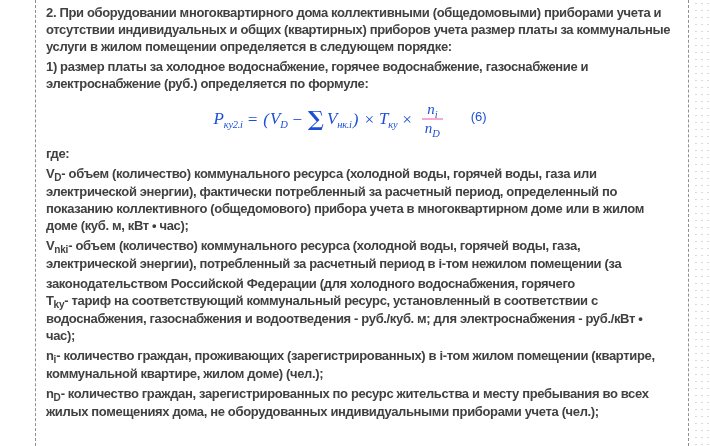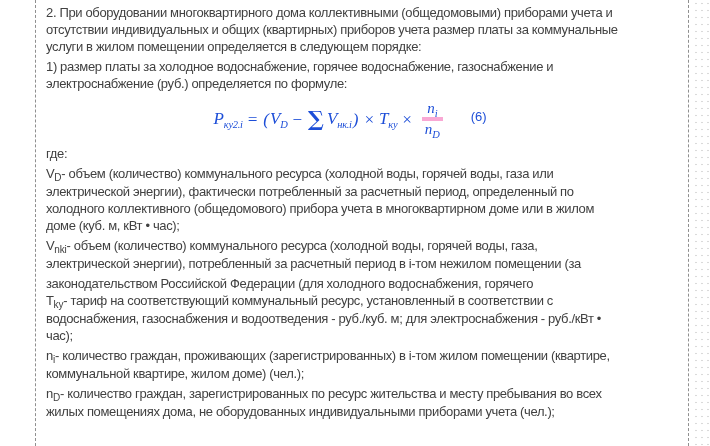--- a/index.html
+++ b/index.html
@@ -13,41 +13,41 @@
   .border-right{left:688px;border-left:1px dashed #8f8f8f;}
   .dot-strip{
     position:absolute;top:0;bottom:0;left:693px;width:17px;
     background-image:radial-gradient(#dadada 0.8px, transparent 1px);
     background-size:6px 7px;
   }
   .content{
     position:absolute;left:46px;top:4px;width:642px;color:#414141;
     font-size:13px;line-height:17px;letter-spacing:-0.35px;
   }
-  .para{margin:0 0 3px 0;}
+  .para{margin:0 0 3px 0;font-weight:bold;}
   .line{white-space:pre;}
   .sym{white-space:pre;}
   .ss{font-size:10px;position:relative;top:3px;letter-spacing:-0.2px;}
   
   .formula-row{
     display:flex;align-items:center;justify-content:center;
     height:48px;margin:2px 0 2px 0;padding-right:34px;
     font-family:"Liberation Serif",serif;font-style:italic;font-size:17px;
     color:#1d4ed8;letter-spacing:0;
   }
   .fsub{font-size:10.5px;position:relative;top:4px;letter-spacing:-0.3px;}
   .fop{margin:0 4px;}
   .fop-tight{margin:0 1px;}
   .sigma{
     font-style:normal;font-weight:bold;font-family:"DejaVu Serif",serif;
     font-size:21px;margin:0 3px 0 1px;position:relative;top:-1px;
   }
   .frac{display:inline-flex;flex-direction:column;align-items:center;margin-left:5px;font-size:15px;}
   .fnum,.fden{line-height:1.15;padding:0 3px;white-space:pre;}
-  .fden{border-top:4px solid #f9a8d4;}
+  .fden{border-top:2px solid #f9a8d4;}
   .flabel{
     font-family:"Liberation Sans",sans-serif;font-style:normal;
     font-size:13px;margin-left:28px;position:relative;top:-3px;
   }
 </style>
 </head>
 <body>
 
 <div class="page">
   <div class="border-v border-left"></div>
@@ -86,21 +86,21 @@
       <span class="flabel">(6)</span>
     </div>
 
     <div class="para">
       <div class="line">где:</div>
     </div>
 
     <div class="para">
       <div class="line"><span class="sym"><span>V</span><span class="ss">D</span></span><span>- объем (количество) коммунального ресурса (холодной воды, горячей воды, газа или</span></div>
       <div class="line">электрической энергии), фактически потребленный за расчетный период, определенный по</div>
-      <div class="line">холодного коллективного (общедомового) прибора учета в многоквартирном доме или в жилом</div>
+      <div class="line">показанию коллективного (общедомового) прибора учета в многоквартирном доме или в жилом</div>
       <div class="line">доме (куб. м, кВт • час);</div>
     </div>
 
     <div class="para">
       <div class="line"><span class="sym"><span>V</span><span class="ss">nki</span></span><span>- объем (количество) коммунального ресурса (холодной воды, горячей воды, газа,</span></div>
       <div class="line">электрической энергии), потребленный за расчетный период в i-том нежилом помещении (за</div>
     </div>
 
     <div class="para">
       <div class="line">законодательством Российской Федерации (для холодного водоснабжения, горячего</div>

